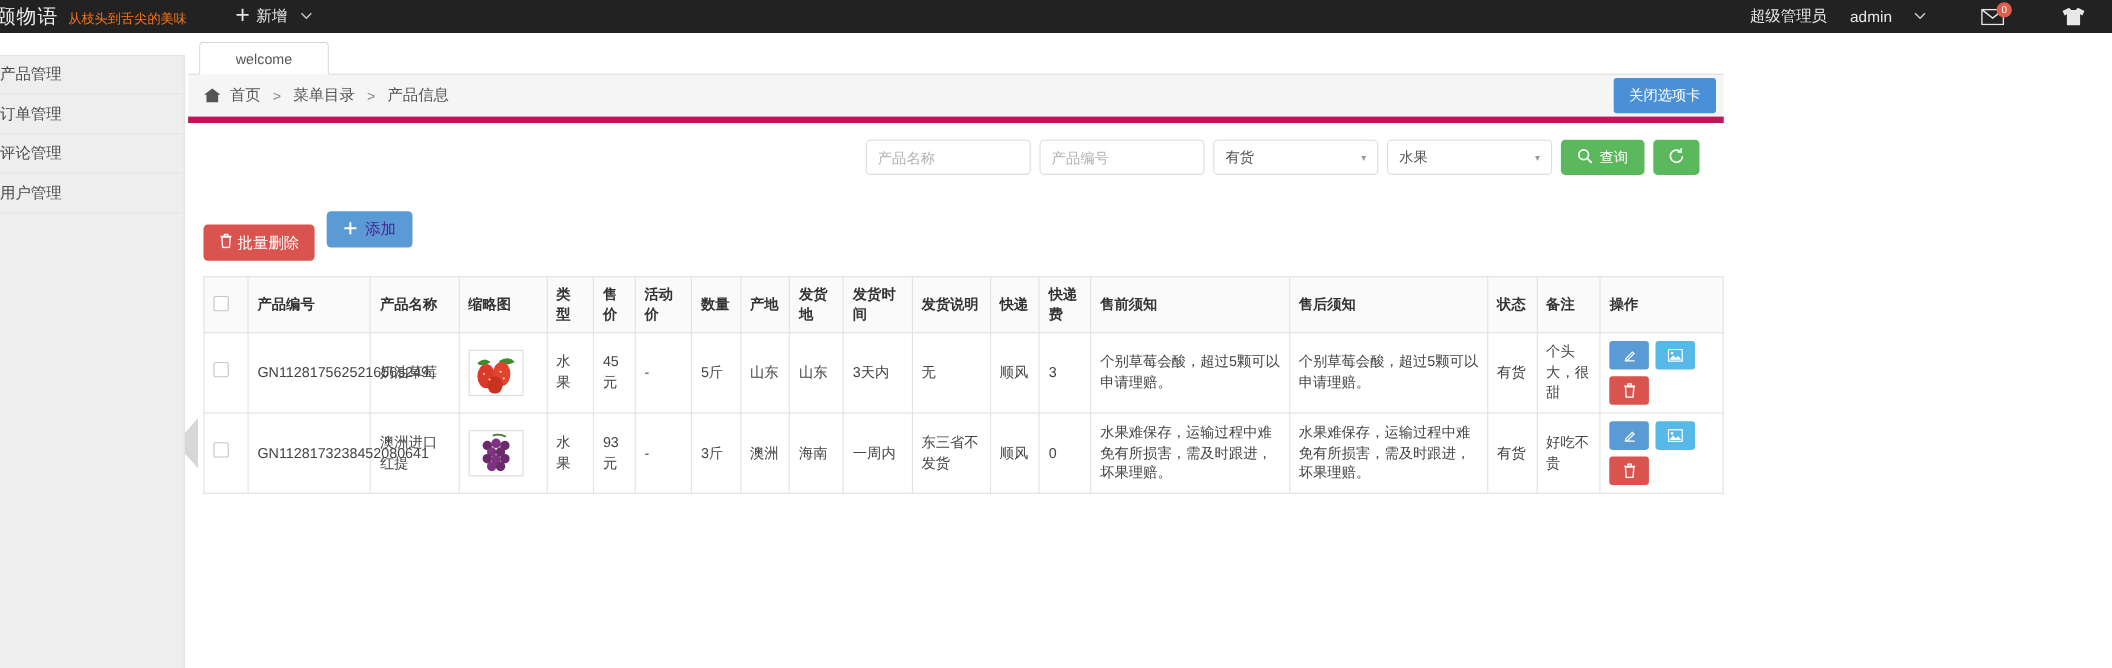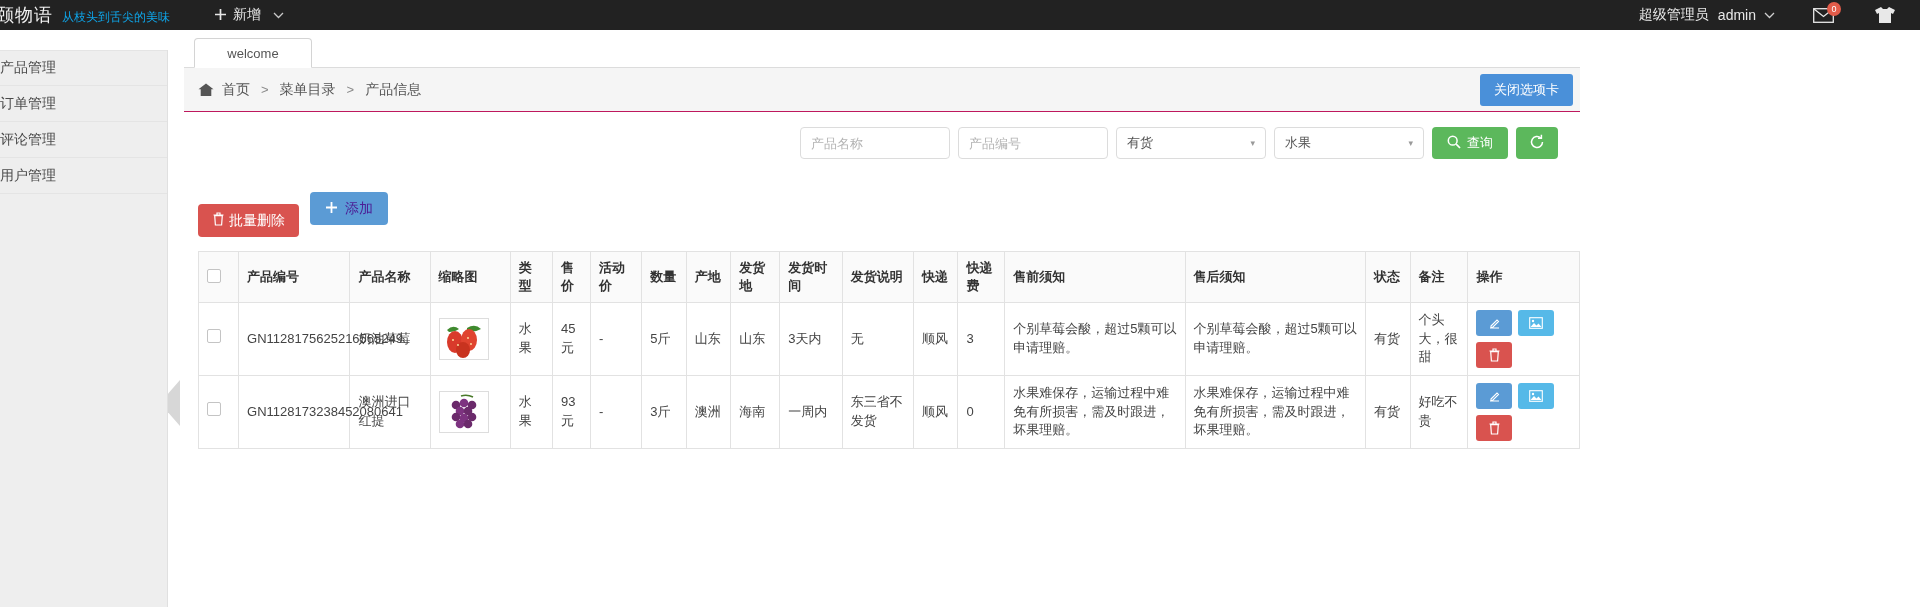--- a/index.html
+++ b/index.html
@@ -13,29 +13,29 @@
 
   
   .topbar {
     position: absolute; top: 0; left: 0; width: 1920px; height: 30px;
     background: #222222; display: flex; align-items: center;
     color: #d8d8d8;
     justify-content: flex-end;
   }
   .logo-wrap { display: flex; align-items: baseline; padding-left: 0px; }
   .logo-title { font-size: 18px; color: #f2f2f2; letter-spacing: 1px; margin-left: -4px; }
-  .logo-sub { font-size: 12px; color: #0ea5e9; margin-left: 9px; }
+  .logo-sub { font-size: 12px; color: #f97316; margin-left: 9px; }
   .add-menu {
     display: flex; align-items: center; gap: 6px; margin-left: 44px;
     font-size: 14px; color: #e6e6e6; cursor: pointer;
   }
   .add-menu .plus { font-size: 15px; font-weight: bold; }
   .add-menu .chev { font-size: 11px; color: #c9c9c9; margin-left: 6px;}
   .topbar-right {
-    margin-left: auto; display: flex; align-items: center; gap: 0px;
+    margin-left: auto; display: flex; align-items: center; gap: 12px;
     padding-right: 24px;
   }
   .user-role { font-size: 14px; color: #e8e8e8; }
   .user-name { font-size: 14px; color: #e8e8e8; margin-left: 9px; }
   .user-chev { font-size: 11px; color: #cfcfcf; margin-left: 8px; }
   .mail-wrap { position: relative; margin-left: 38px; display:flex; align-items:center;}
   .mail-badge {
     position: absolute; top: -6px; right: -7px;
     background: #e25c4a; color: #fff; font-size: 9px;
     min-width: 14px; height: 14px; line-height: 14px; text-align: center;
@@ -52,42 +52,42 @@
     height: 36px; display: flex; align-items: center;
     padding-left: 0px; font-size: 14px; color: #4a4a4a;
     border-bottom: 1px solid #e4e4e4; cursor: pointer;
     justify-content: space-between; padding-right: 22px;
   }
   .side-item:first-child { border-top: 1px solid #e4e4e4; }
   .side-item .chev-d { font-size: 11px; color: #9a9a9a; }
 
   
   .main {
-    position: absolute; top: 30px; left: 184px;
+    position: absolute; top: 30px; left: 171px;
     width: 1396px; height: 577px; background: #ffffff;
   }
 
   
   .tabstrip {
     height: 38px; background: #ffffff; position: relative;
     border-bottom: 1px solid #dcdcdc;
   }
   .tab {
     position: absolute; left: 10px; bottom: -1px;
     width: 118px; height: 30px;
     border: 1px solid #d4d4d4; border-bottom: 1px solid #fff;
     background: #fff;
     border-radius: 4px 4px 0 0;
     display: flex; align-items: center; justify-content: center;
     font-size: 13px; color: #555; cursor: pointer;
   }
 
   
   .crumb-row {
-    height: 44px; background: #f5f5f5; border-bottom: 1px solid #be185d;
+    height: 44px; background: #f5f5f5; border-bottom: 6px solid #be185d;
     display: flex; align-items: center; padding: 0 7px 0 14px;
   }
   .crumb { display: flex; align-items: center; font-size: 14px; color: #555; }
   .crumb .home { margin-right: 8px; display:flex; align-items:center;}
   .crumb .sep { margin: 0 11px; color: #8a8a8a; font-size: 13px; }
   .crumb .seg { cursor: pointer; }
   .close-tab-btn {
     margin-left: auto; background: #4a90d9; color: #fff;
     font-size: 13px; padding: 7px 14px; border-radius: 3px;
     cursor: pointer; border: none;

